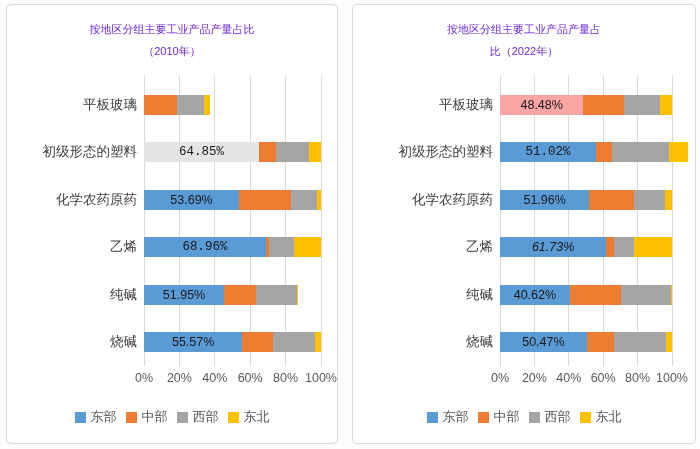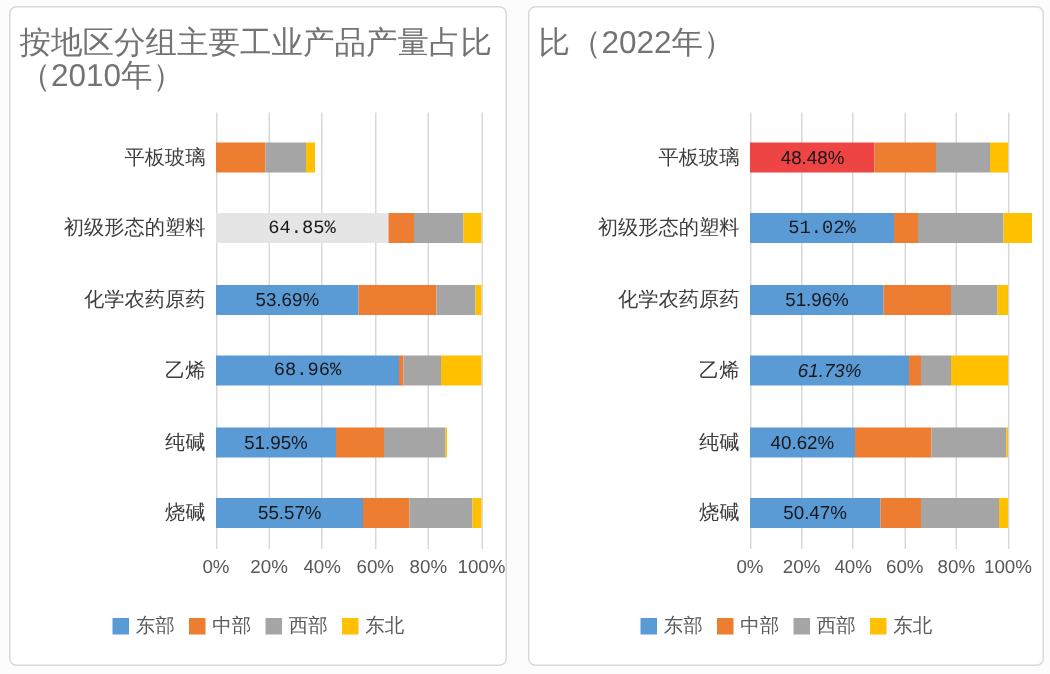--- a/index.html
+++ b/index.html
@@ -13,22 +13,22 @@
   .card {
     position:absolute;
     background:#ffffff;
     border:1px solid #d9d9d9;
     border-radius:5px;
   }
   #card-left  { left:6px;  top:4px; width:332px; height:440px; }
   #card-right { left:352px; top:4px; width:344px; height:440px; }
   .title {
     position:absolute; top:13px; left:6px; right:6px;
-    text-align:left; font-size:21px; line-height:22px;
-    color:#737373;
+    text-align:center; font-size:11px; line-height:22px;
+    color:#6d28d9;
   }
   .plot { position:absolute; left:0; top:70px; right:0; height:291px; }
   .gridlines { position:absolute; top:0; bottom:0; }
   .gridline { position:absolute; top:0; bottom:0; width:1px; background:#d9d9d9; }
   .rows { position:absolute; top:6px; left:0; right:0; }
   .row  { display:flex; align-items:center; height:47.5px; }
   .cat  {
     text-align:right; padding-right:7px; flex:none;
     font-size:13.5px; color:#3d3d3d; white-space:nowrap;
   }
@@ -157,36 +157,37 @@
       </div>
       <div class="li">
         <span class="sw" style="background: rgb(255, 192, 0);"></span>
         <span>东北</span>
       </div>
     </div>
 </div>
 
 <div class="card" id="card-right">
   <div class="title">
+    <div>按地区分组主要工业产品产量占</div>
     <div>比（2022年）</div>
   </div>
   <div class="plot">
     <div class="gridlines" style="left: 147px; width: 172px;">
         <div class="gridline" style="left: -0.5px; background: rgb(217, 217, 217);"></div>
         <div class="gridline" style="left: 33.9px; background: rgb(217, 217, 217);"></div>
         <div class="gridline" style="left: 68.3px; background: rgb(217, 217, 217);"></div>
         <div class="gridline" style="left: 102.7px; background: rgb(217, 217, 217);"></div>
         <div class="gridline" style="left: 137.1px; background: rgb(217, 217, 217);"></div>
         <div class="gridline" style="left: 171.5px; background: rgb(217, 217, 217);"></div>
       </div>
     <div class="rows">
         <div class="row">
           <div class="cat" style="width: 147px;">平板玻璃</div>
           <div class="barwrap" style="width: 172px;">
-            <div class="seg" style="width: 48.48%; background: #ef4444;">
+            <div class="seg" style="width: 48.48%; background: #fca5a5;">
               <span class="dlabel">48.48%</span>
             </div>
             <div class="seg" style="width: 23.4%; background: rgb(237, 125, 49);"></div>
             <div class="seg" style="width: 21.3%; background: rgb(165, 165, 165);"></div>
             <div class="seg" style="width: 6.82%; background: rgb(255, 192, 0);"></div>
           </div>
         </div>
         <div class="row">
           <div class="cat" style="width: 147px;">初级形态的塑料</div>
           <div class="barwrap" style="width: 188px; font-family: Liberation Mono, monospace;">

